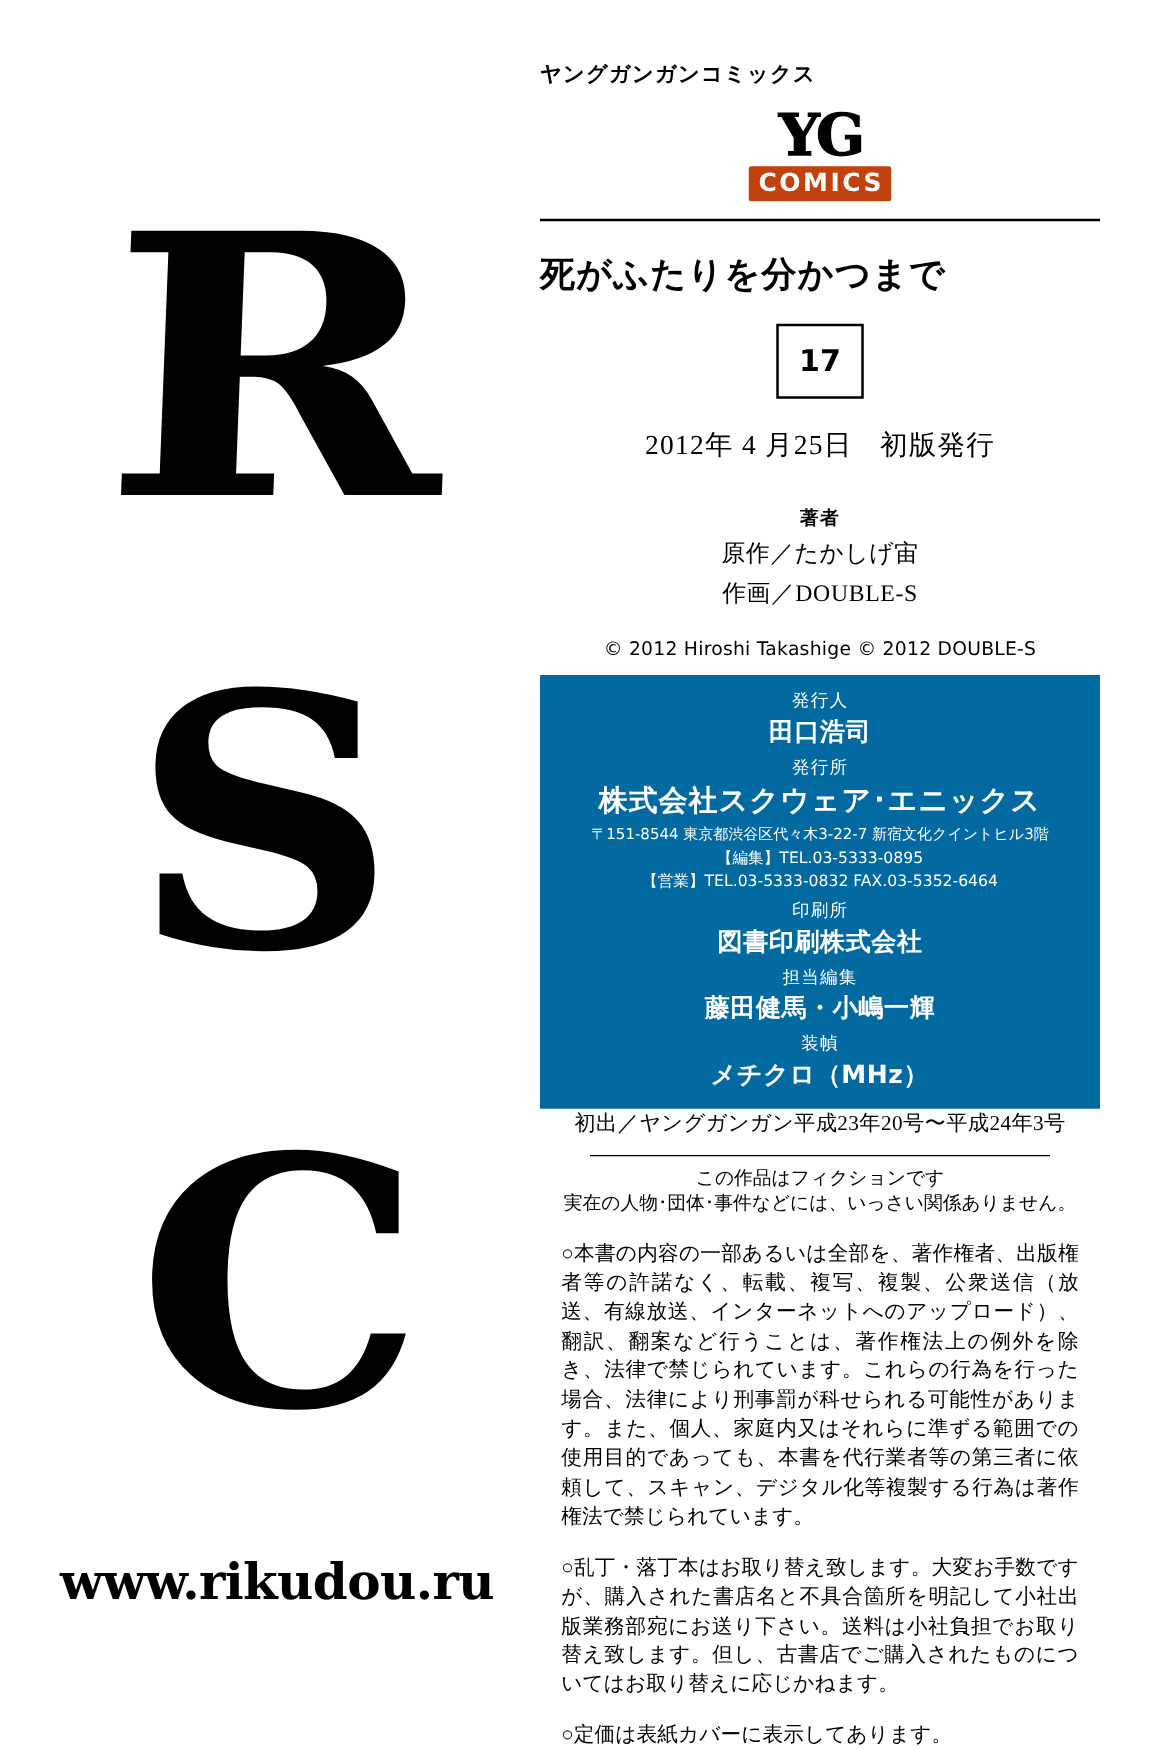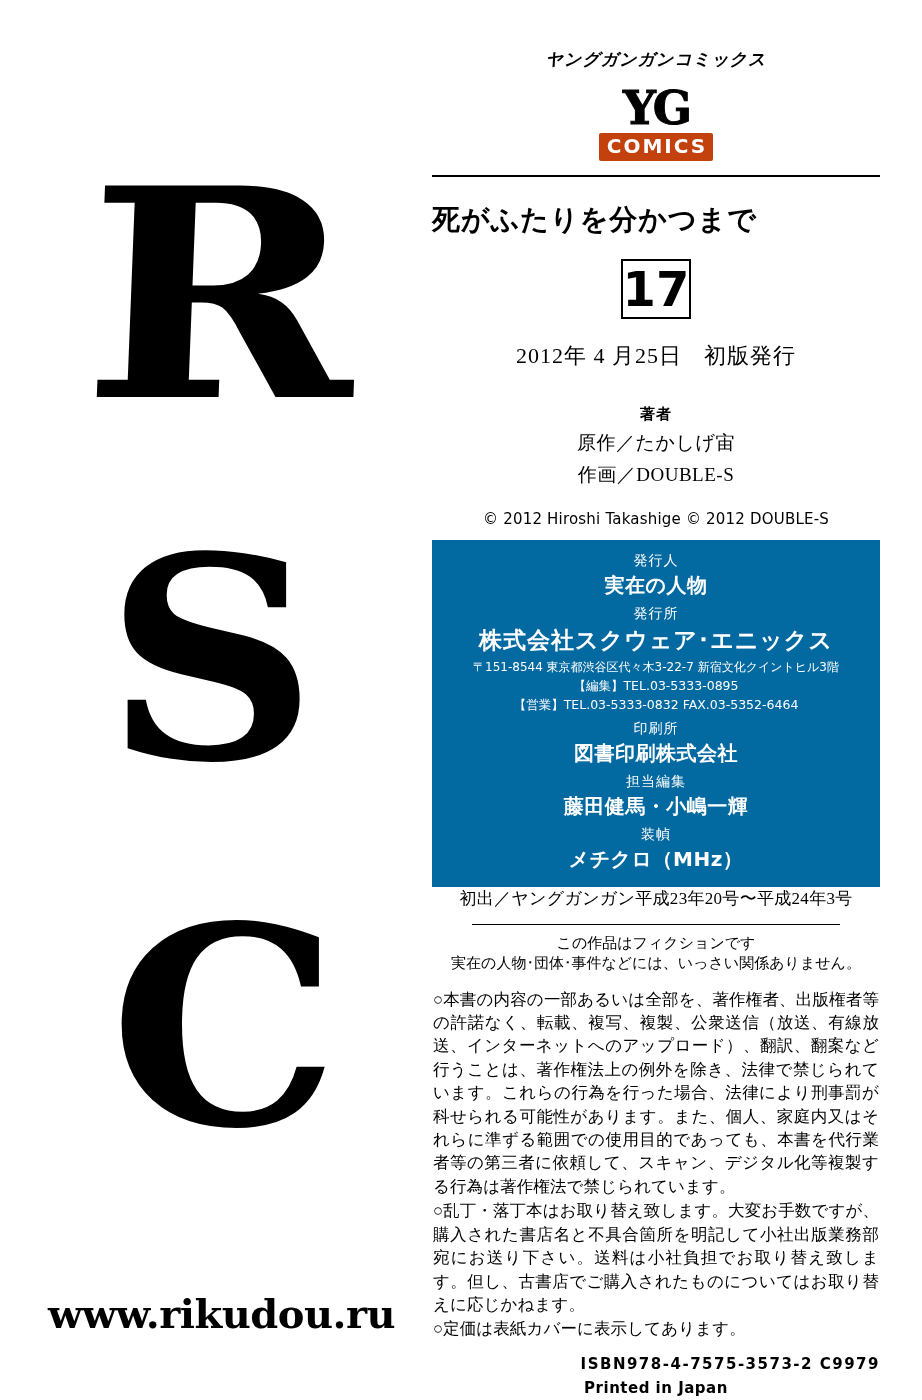--- a/index.html
+++ b/index.html
@@ -47,44 +47,43 @@
   .wm-c {
     left: 115px;
     top: 740px;
     font-size: 275px;
     transform: scaleX(1.05);
   }
 
   .site-url {
     position: absolute;
     left: 48px;
-    top: 1290px;
+    top: 1242px;
     font-family: "DejaVu Serif", serif;
     font-weight: 700;
     font-size: 40px;
     letter-spacing: -0.5px;
     color: #000000;
     white-space: nowrap;
   }
 
   
   .colophon {
     position: absolute;
     left: 432px;
     top: 48px;
     width: 448px;
   }
 
   .imprint-kana {
-    text-align: center;
+    text-align: left;
     font-family: "DejaVu Sans", sans-serif;
     font-weight: 700;
     font-size: 17px;
     letter-spacing: 1px;
-    font-style: italic;
   }
 
   .yg-logo {
     margin: 14px auto 0 auto;
     width: 140px;
     text-align: center;
   }
   .yg-logo .yg-mark {
     font-family: "DejaVu Serif", serif;
     font-weight: 700;
@@ -125,21 +124,21 @@
     width: 66px;
     height: 56px;
     border: 2px solid #000;
     display: flex;
     align-items: center;
     justify-content: center;
   }
   .volume-num {
     font-family: "DejaVu Sans", sans-serif;
     font-weight: 700;
-    font-size: 48px;
+    font-size: 24px;
     line-height: 1;
   }
 
   .pub-date {
     text-align: center;
     font-size: 22px;
     margin-top: 22px;
     letter-spacing: 1px;
   }
   .pub-date .date-gap { display: inline-block; width: 22px; }
@@ -223,21 +222,21 @@
     line-height: 1.35;
   }
 
   .legal {
     margin-top: 14px;
     font-size: 16.5px;
     line-height: 1.42;
     text-align: justify;
     letter-spacing: 0.1px;
   }
-  .legal p { margin: 1px; }
+  .legal p { margin: 17px; }
 
   .isbn {
     text-align: right;
     font-family: "DejaVu Sans", sans-serif;
     font-weight: 700;
     font-size: 15px;
     letter-spacing: 1.5px;
     margin-top: 14px;
   }
   .printed {
@@ -284,21 +283,21 @@
   <div class="author-block">
     <div class="author-heading">著者</div>
     <div class="author-line">原作／たかしげ宙</div>
     <div class="author-line">作画／DOUBLE-S</div>
   </div>
 
   <div class="copyright-line">© 2012 Hiroshi Takashige © 2012 DOUBLE-S</div>
 
   <div class="pub-panel">
     <div class="pp-label">発行人</div>
-    <div class="pp-name">実在の人物</div>
+    <div class="pp-name">田口浩司</div>
 
     <div class="pp-label">発行所</div>
     <div class="pp-name big">株式会社スクウェア･エニックス</div>
     <div class="pp-addr">〒151-8544 東京都渋谷区代々木3-22-7 新宿文化クイントヒル3階</div>
     <div class="pp-tel">【編集】TEL.03-5333-0895</div>
     <div class="pp-tel">【営業】TEL.03-5333-0832 FAX.03-5352-6464</div>
 
     <div class="pp-label">印刷所</div>
     <div class="pp-name">図書印刷株式会社</div>
 

